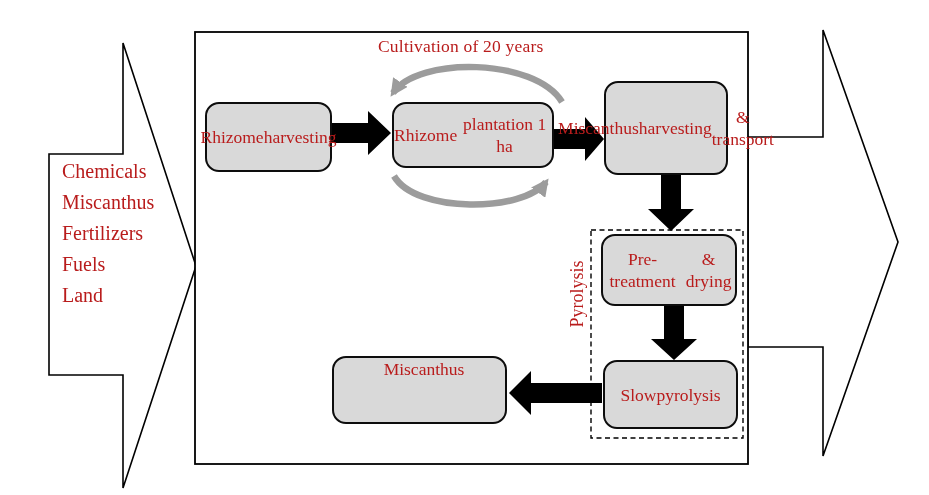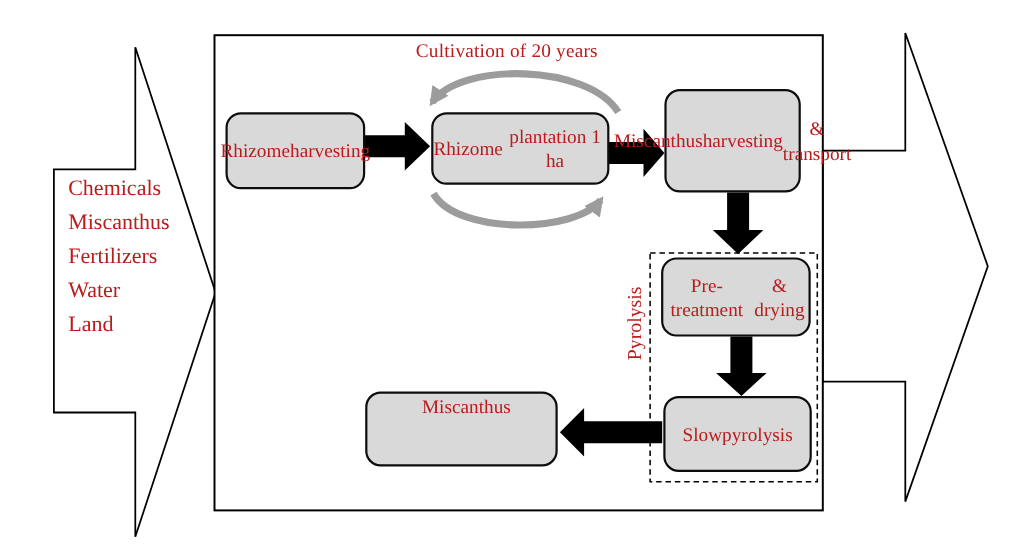--- a/index.html
+++ b/index.html
@@ -63,21 +63,21 @@
     <polygon points="664,306 684,306 684,339 697,339 674,360 651,339 664,339" fill="#000000"></polygon>
     <polygon points="602,383 531,383 531,371 509,393 531,415 531,403 602,403" fill="#000000"></polygon>
   </svg>
 
   <div class="diagram-title">Cultivation of 20 years</div>
 
   <div class="io-list inputs-list">
     <p>Chemicals</p>
     <p>Miscanthus</p>
     <p>Fertilizers</p>
-    <p>Water</p>
+    <p>Fuels</p>
     <p>Land</p>
   </div>
 
 
   <div class="node" style="left:205px;top:102px;width:127px;height:70px;">
     <span>Rhizome</span>
     <span>harvesting</span>
   </div>
 
   <div class="node" style="left:392px;top:102px;width:162px;height:66px;">

